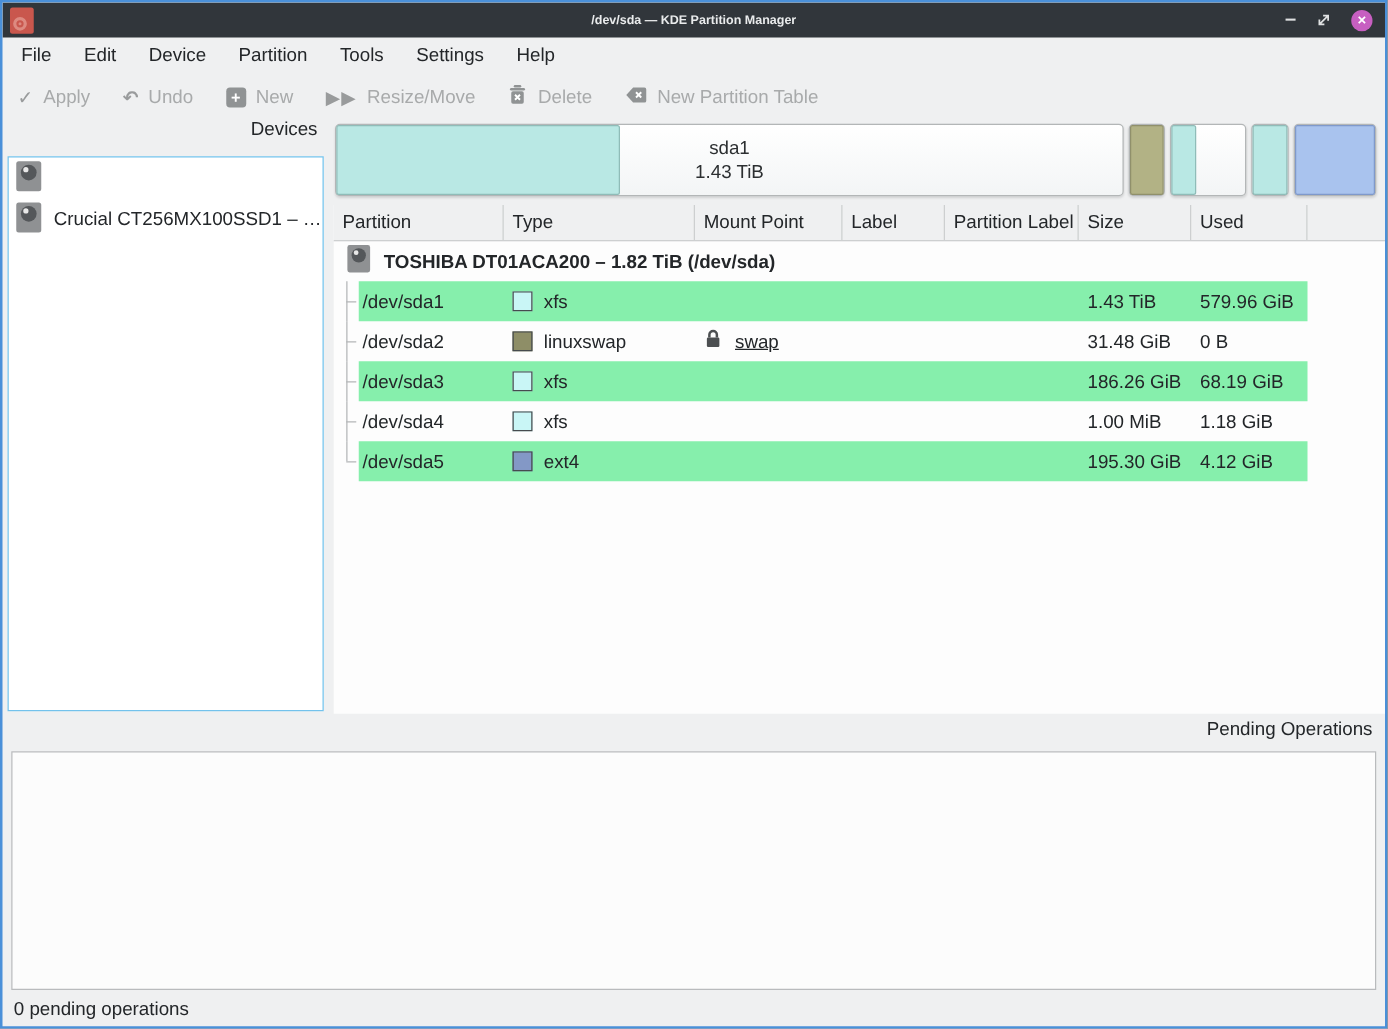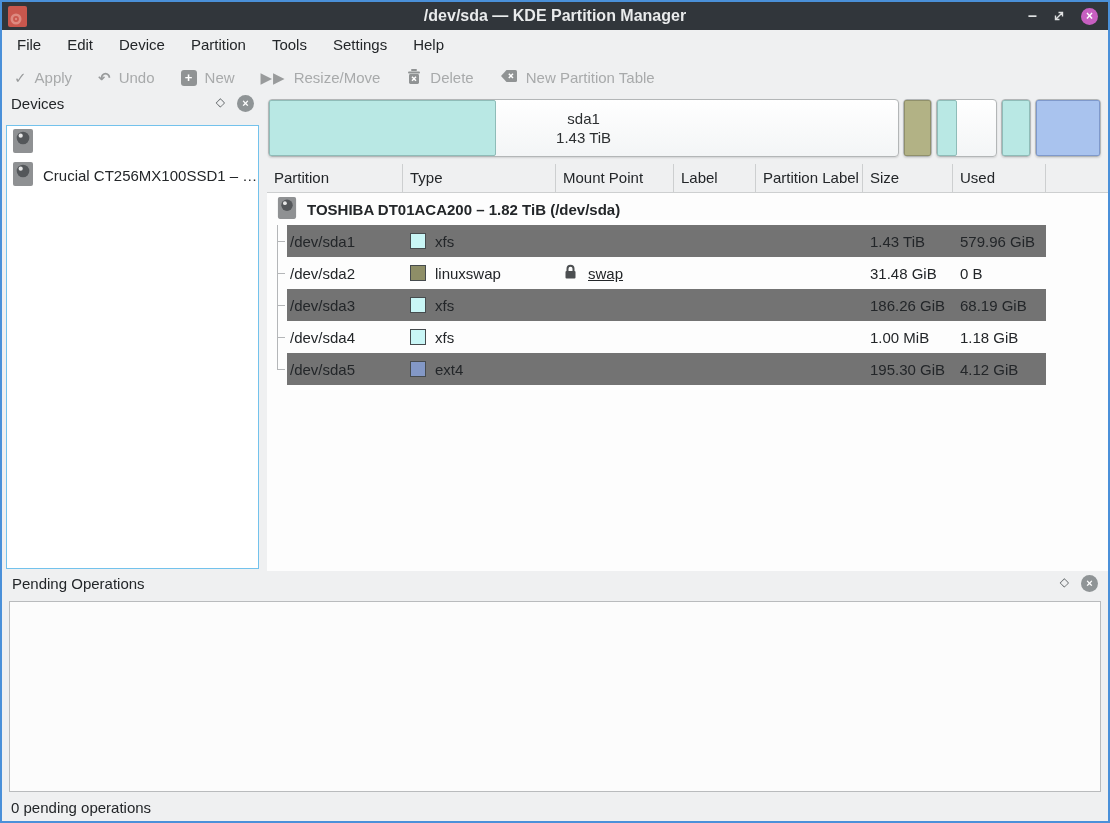--- a/index.html
+++ b/index.html
@@ -21,21 +21,21 @@
     display: flex; align-items: center; flex: 0 0 auto;
   }
   .app-icon {
     width: 19px; height: 21px; margin-left: 6px;
     background: #c9574d; border-radius: 2px;
     position: relative; z-index: 2;
   }
   .app-icon svg { display:block; }
   .win-title {
     position: absolute; left: 0; right: 0; text-align: center;
-    color: #e9ebec; font-weight: bold; font-size: 16px;
+    color: #e9ebec; font-weight: bold; font-size: 10px;
   }
   .win-controls {
     margin-left: auto; margin-right: 10px; z-index: 2;
     display: flex; align-items: center; gap: 15px;
   }
   .wc-min { color: #dfe1e2; font-size: 16px; font-weight: bold; line-height: 10px; cursor: default; }
   .wc-max svg { display:block; }
   .wc-close {
     width: 17px; height: 17px; border-radius: 50%;
     background: #c75fc1; color: #fff; font-size: 12px; font-weight: bold;
@@ -56,21 +56,21 @@
     width: 16px; height: 16px; background: #909394; border-radius: 3px;
     color: #fff; font-size: 13px; font-weight: bold;
     display: flex; align-items: center; justify-content: center; line-height: 1;
   }
 
   
   .main { flex: 1 1 auto; min-height: 0; display: flex; }
 
   
   .dock-left { width: 261px; flex: 0 0 auto; display: flex; flex-direction: column; }
-  .dock-header { height: 30px; display: flex; align-items: flex-start; padding: 0 9px; gap: 12px; }
+  .dock-header { height: 30px; display: flex; align-items: flex-end; padding: 0 9px; gap: 12px; flex-direction: column; }
   .dock-title { flex: 1; }
   .float-glyph { color: #5c6164; font-size: 12px; }
   .dock-close {
     width: 17px; height: 17px; border-radius: 50%; background: #8f9496;
     color: #fff; font-size: 11px; font-weight: bold;
     display: flex; align-items: center; justify-content: center; line-height: 1;
   }
   .device-list {
     flex: 1; margin: 0 4px 2px 4px; background: #fff;
     border: 1px solid #73c2ec; overflow: hidden;
@@ -116,21 +116,21 @@
 
   .prow { height: 32px; display: flex; }
   .tree-cell { width: 20px; flex: 0 0 auto; position: relative; }
   .tree-cell::before { content: ''; position: absolute; left: 10px; top: 0; bottom: 0; width: 1px; background: #b4b6b8; }
   .prow.last .tree-cell::before { bottom: 50%; }
   .tree-cell::after { content: ''; position: absolute; left: 10px; top: 50%; width: 8px; height: 1px; background: #b4b6b8; }
   .band {
     display: grid; grid-template-columns: 116px 153px 118px 82px 107px 90px 93px;
     align-items: center; flex: 0 0 auto;
   }
-  .prow.alt .band { background: #737373; }
+  .prow.alt .band { background: #86efac; }
   .cell { padding: 0 7px; white-space: nowrap; overflow: hidden; }
   .cell-partition { padding-left: 3px; }
   .cell-type { display: flex; align-items: flex-start; gap: 9px; }
   .fs-square { width: 16px; height: 16px; border: 1px solid #464b4e; flex: 0 0 auto; }
   .fs-square.fs-xfs  { background: #c9f6f6; }
   .fs-square.fs-swap { background: #8e8e67; }
   .fs-square.fs-ext4 { background: #8398c6; }
   .cell-mount { display: flex; align-items: center; gap: 10px; text-decoration: underline; }
 
   

